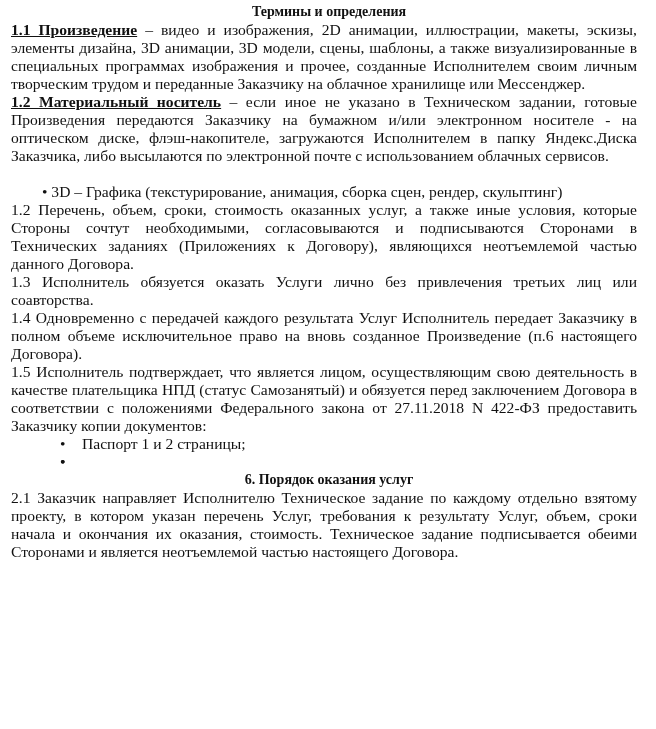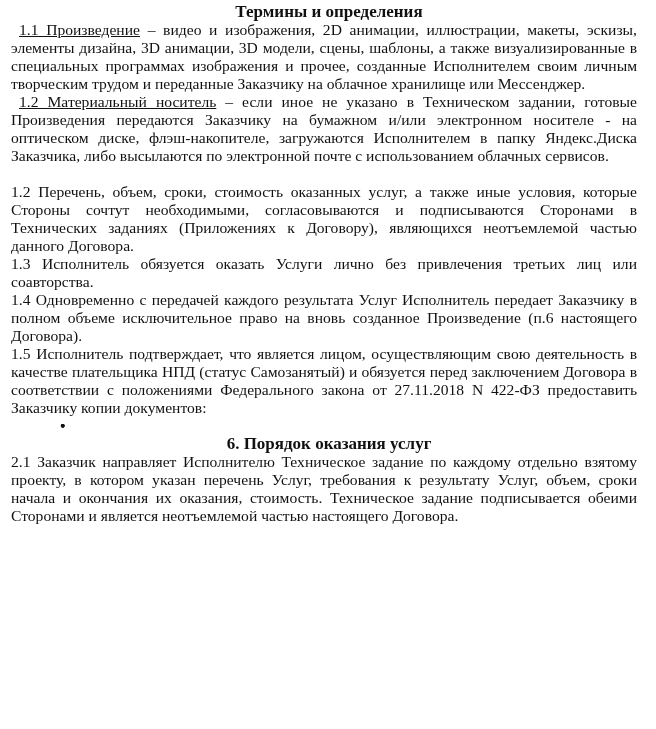--- a/index.html
+++ b/index.html
@@ -4,24 +4,24 @@
 <style>
   html, body { margin: 0; padding: 0; background: #ffffff; }
   body {
     width: 656px; height: 729px; overflow: hidden;
     font-family: "Liberation Serif", serif;
     font-size: 15.6px; color: #111111;
   }
   .page { position: relative; padding: 3px 19px 0 11px; }
   .line-block { line-height: 18px; text-align: justify; }
   h2 {
-    margin: 0; font-size: 17px; font-weight: bold; text-align: center;
+    margin: 0; font-size: 14px; font-weight: bold; text-align: center;
     line-height: 18px; padding-left: 10px;
   }
-  .term { font-weight: normal; text-decoration: underline; margin-left: 8px; }
+  .term { font-weight: bold; text-decoration: underline; }
   .spacer { height: 18px; }
   .indent-bullet { padding-left: 31px; line-height: 18px; }
   .indent-line { text-indent: 19px; line-height: 18px; text-align: justify; }
   ul.doclist { margin: 0; padding: 0; list-style: none; }
   ul.doclist li { position: relative; padding-left: 71px; line-height: 18px; }
   ul.doclist li .bullet { position: absolute; left: 49px; top: 0; }
 </style>
 </head>
 <body>
 
@@ -29,28 +29,29 @@
 
   <h2>Термины и определения</h2>
 
   <div class="line-block"><span class="term">1.1 Произведение</span><span> – видео и изображения, 2D анимации, иллюстрации, макеты, эскизы, элементы дизайна, 3D анимации, 3D модели, сцены, шаблоны, а также визуализированные в специальных программах изображения и прочее, созданные Исполнителем своим личным творческим трудом и переданные Заказчику на облачное хранилище или Мессенджер.</span></div>
 
   <div class="line-block"><span class="term">1.2 Материальный носитель</span><span> – если иное не указано в Техническом задании, готовые Произведения передаются Заказчику на бумажном и/или электронном носителе - на оптическом диске, флэш-накопителе, загружаются Исполнителем в папку Яндекс.Диска Заказчика, либо высылаются по электронной почте с использованием облачных сервисов.</span></div>
 
   <div class="spacer"></div>
 
 
+  <div class="indent-bullet">• 3D – Графика (текстурирование, анимация, сборка сцен, рендер, скульптинг)</div>
 
   <div class="line-block">1.2 Перечень, объем, сроки, стоимость оказанных услуг, а также иные условия, которые Стороны сочтут необходимыми, согласовываются и подписываются Сторонами в Технических заданиях (Приложениях к Договору), являющихся неотъемлемой частью данного Договора.</div>
   <div class="line-block">1.3 Исполнитель обязуется оказать Услуги лично без привлечения третьих лиц или соавторства.</div>
   <div class="line-block">1.4 Одновременно с передачей каждого результата Услуг Исполнитель передает Заказчику в полном объеме исключительное право на вновь созданное Произведение (п.6 настоящего Договора).</div>
   <div class="line-block">1.5 Исполнитель подтверждает, что является лицом, осуществляющим свою деятельность в качестве плательщика НПД (статус Самозанятый) и обязуется перед заключением Договора в соответствии с положениями Федерального закона от 27.11.2018 N 422-ФЗ предоставить Заказчику копии документов:</div>
 
   <ul class="doclist">
-    <li><span class="bullet">•</span></li>
+    <li><span class="bullet">•</span><span>Паспорт 1 и 2 страницы;</span></li>
     <li><span class="bullet">•</span></li>
     <li><span class="bullet">•</span></li>
   </ul>
 
   <div class="spacer"></div>
 
   <h2>6. Порядок оказания услуг</h2>
   <div class="line-block">2.1 Заказчик направляет Исполнителю Техническое задание по каждому отдельно взятому проекту, в котором указан перечень Услуг, требования к результату Услуг, объем, сроки начала и окончания их оказания, стоимость. Техническое задание подписывается обеими Сторонами и является неотъемлемой частью настоящего Договора.</div>
 
 </div>

